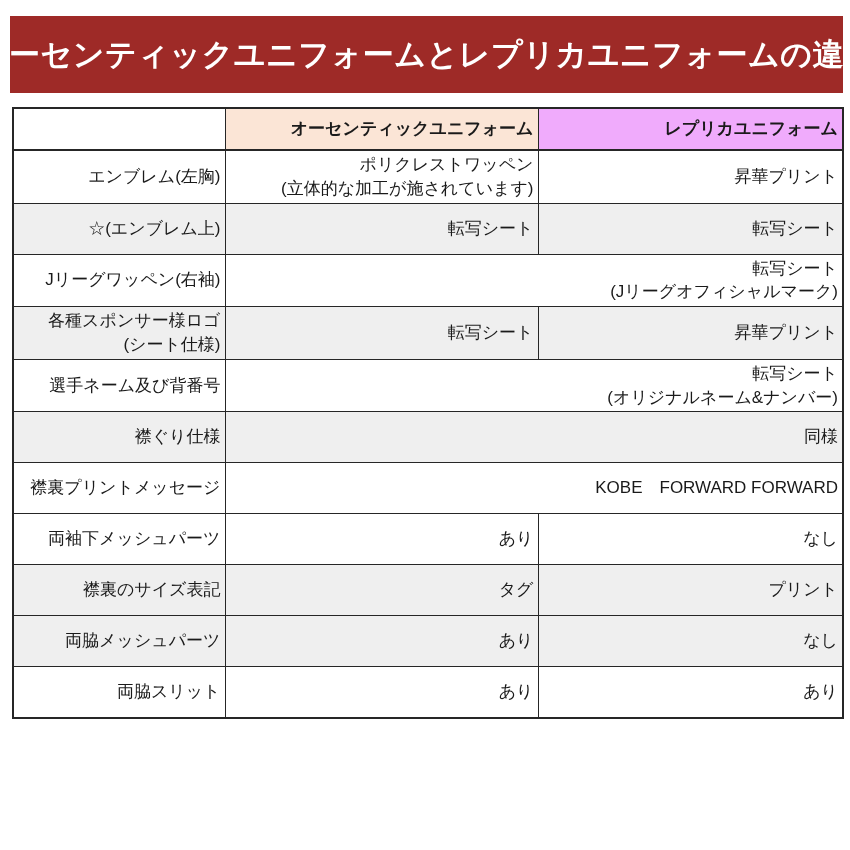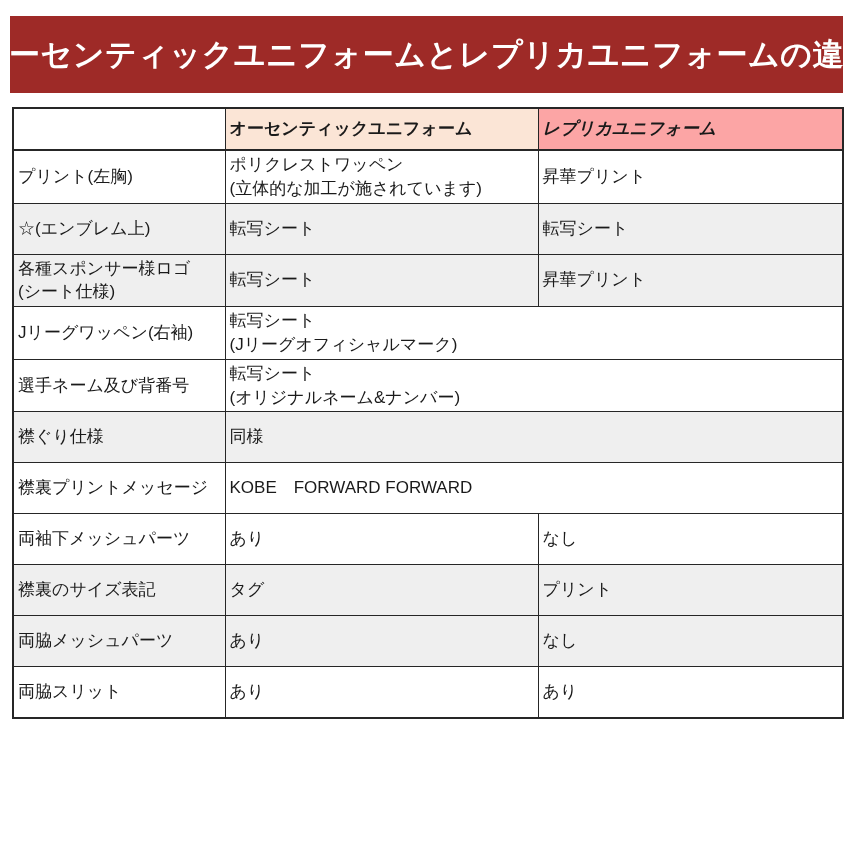--- a/index.html
+++ b/index.html
@@ -37,36 +37,36 @@
     width: 830px;
     border-collapse: collapse;
     table-layout: fixed;
     border: 2px solid #262626;
   }
   col.c1 { width: 212px; }
   col.c2 { width: 313px; }
   col.c3 { width: 305px; }
   .compare td, .compare th {
     border: 1px solid #262626;
-    text-align: left;
+    text-align: right;
     vertical-align: middle;
     font-size: 17px;
     font-weight: normal;
     line-height: 1.4;
     white-space: pre-line;
     padding: 2px 4px;
     box-sizing: border-box;
   }
   tr.head-row { height: 42px; }
   tr.head-row th {
     font-weight: bold;
     border-bottom-width: 2px;
   }
   th.hdr-authentic { background: #fbe5d6; }
-  th.hdr-replica  { background: #fca5a5; font-style: italic; }
+  th.hdr-replica  { background: #f0abfc; }
   tr.data-row { height: 51px; }
   tr.stripe td { background: #efefef; }
   .msg-cell { font-size: 18px; }
 </style>
 </head>
 <body>
 
 <div class="banner">
   <span class="banner-title">オーセンティックユニフォームとレプリカユニフォームの違い</span>
 </div>
@@ -79,43 +79,43 @@
     </colgroup>
 
   <tbody>
       <tr class="head-row">
     <th></th>
     <th class="hdr-authentic">オーセンティックユニフォーム</th>
     <th class="hdr-replica">レプリカユニフォーム</th>
   </tr>
 
   <tr class="data-row">
-    <td>プリント(左胸)</td>
+    <td>エンブレム(左胸)</td>
     <td>ポリクレストワッペン
 (立体的な加工が施されています)</td>
     <td>昇華プリント</td>
   </tr>
 
   <tr class="data-row stripe">
     <td>☆(エンブレム上)</td>
     <td>転写シート</td>
     <td>転写シート</td>
   </tr>
 
+  <tr class="data-row">
+    <td>Jリーグワッペン(右袖)</td>
+    <td colspan="2">転写シート
+(Jリーグオフィシャルマーク)</td>
+  </tr>
+
   <tr class="data-row stripe">
     <td>各種スポンサー様ロゴ
 (シート仕様)</td>
     <td>転写シート</td>
     <td>昇華プリント</td>
-  </tr>
-
-  <tr class="data-row">
-    <td>Jリーグワッペン(右袖)</td>
-    <td colspan="2">転写シート
-(Jリーグオフィシャルマーク)</td>
   </tr>
 
   <tr class="data-row">
     <td>選手ネーム及び背番号</td>
     <td colspan="2">転写シート
 (オリジナルネーム&amp;ナンバー)</td>
   </tr>
 
   <tr class="data-row stripe">
     <td>襟ぐり仕様</td>

